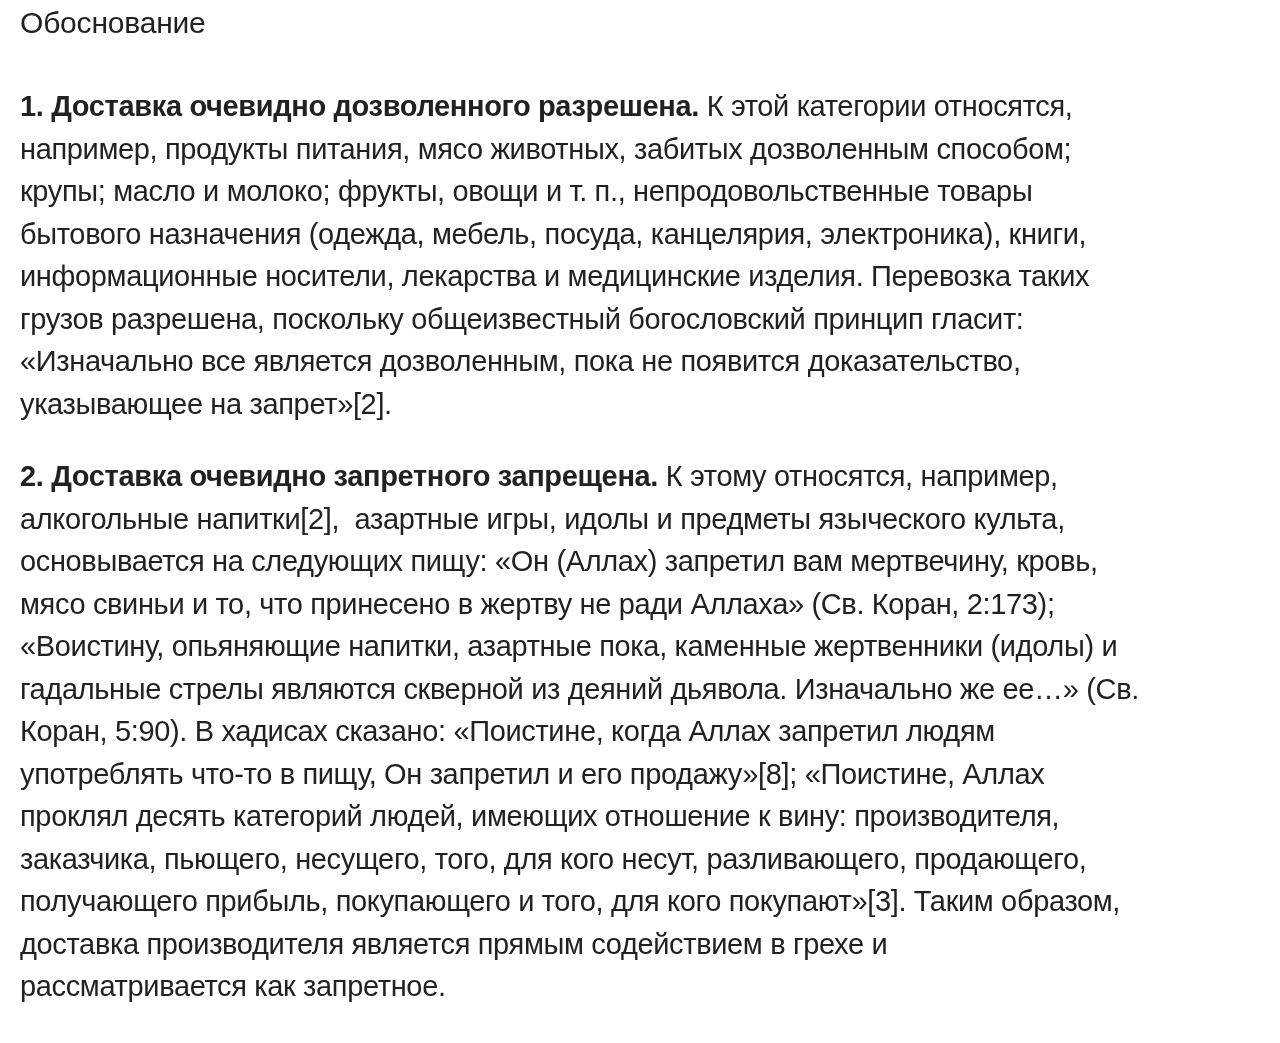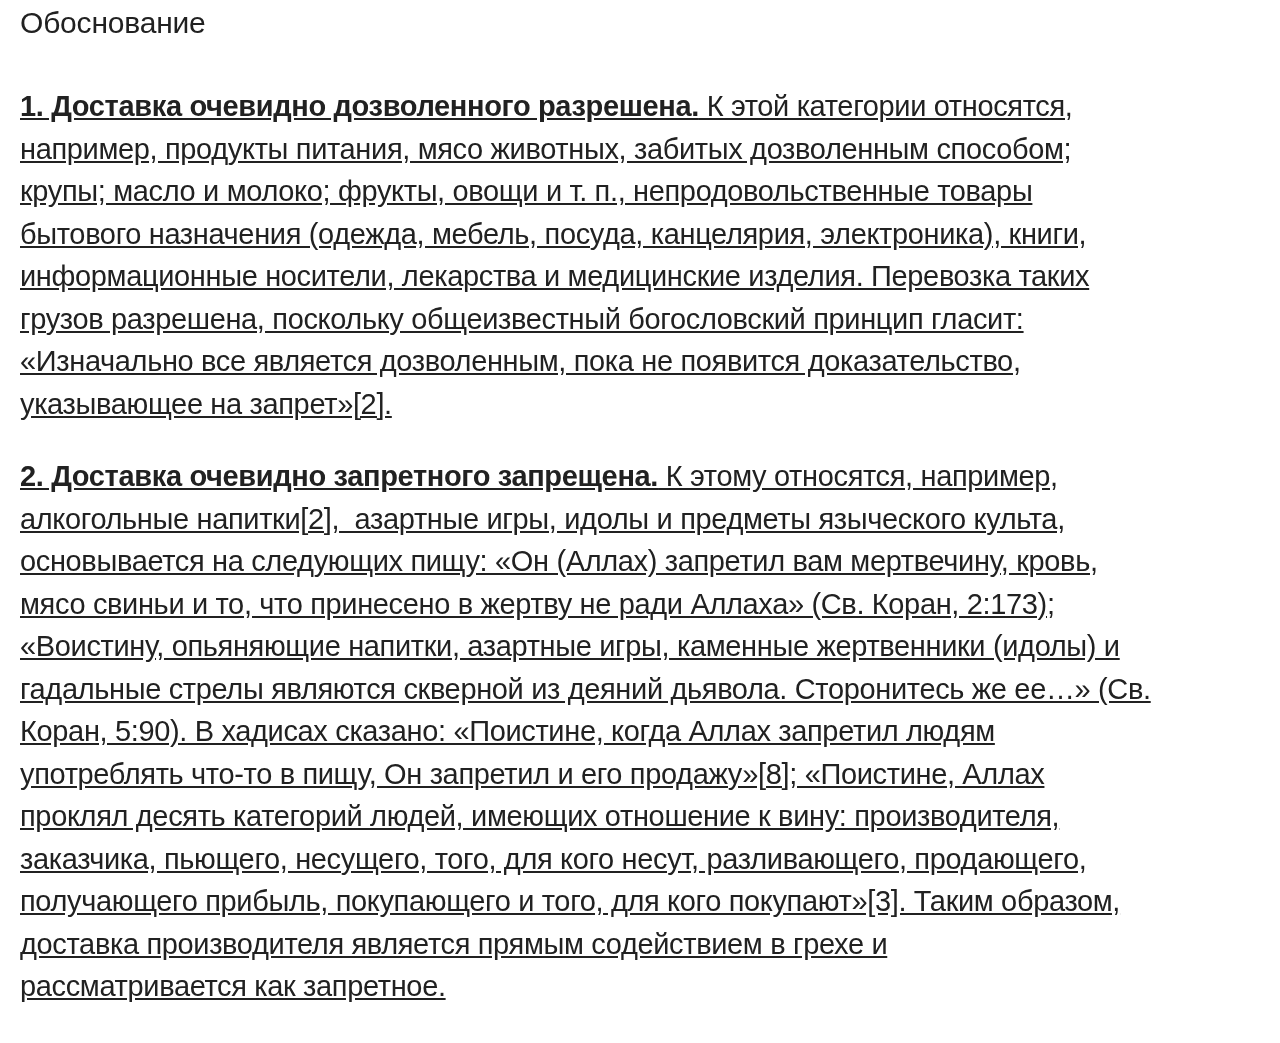--- a/index.html
+++ b/index.html
@@ -27,21 +27,20 @@
   }
   .para {
     margin: 0 0 30px 0;
   }
   .line {
     font-size: 29px;
     line-height: 42.5px;
     letter-spacing: -0.35px;
     white-space: pre;
     font-weight: 400;
-    text-decoration: underline;
   }
   .lead-bold {
     font-weight: 700;
   }
 </style>
 </head>
 <body>
 
 <div class="doc">
   <div class="heading">Обоснование</div>
@@ -54,22 +53,22 @@
         <div class="line">информационные носители, лекарства и медицинские изделия. Перевозка таких</div>
         <div class="line">грузов разрешена, поскольку общеизвестный богословский принцип гласит:</div>
         <div class="line">«Изначально все является дозволенным, пока не появится доказательство,</div>
         <div class="line">указывающее на запрет»[2].</div>
       </div>
       <div class="para">
         <div class="line"><span class="lead-bold">2. Доставка очевидно запретного запрещена.</span> К этому относятся, например,</div>
         <div class="line">алкогольные напитки[2],  азартные игры, идолы и предметы языческого культа,</div>
         <div class="line">основывается на следующих пищу: «Он (Аллах) запретил вам мертвечину, кровь,</div>
         <div class="line">мясо свиньи и то, что принесено в жертву не ради Аллаха» (Св. Коран, 2:173);</div>
-        <div class="line">«Воистину, опьяняющие напитки, азартные игры, каменные жертвенники (идолы) и</div>
-        <div class="line">гадальные стрелы являются скверной из деяний дьявола. Сторонитесь же ее…» (Св.</div>
+        <div class="line">«Воистину, опьяняющие напитки, азартные пока, каменные жертвенники (идолы) и</div>
+        <div class="line">гадальные стрелы являются скверной из деяний дьявола. Изначально же ее…» (Св.</div>
         <div class="line">Коран, 5:90). В хадисах сказано: «Поистине, когда Аллах запретил людям</div>
         <div class="line">употреблять что-то в пищу, Он запретил и его продажу»[8]; «Поистине, Аллах</div>
         <div class="line">проклял десять категорий людей, имеющих отношение к вину: производителя,</div>
         <div class="line">заказчика, пьющего, несущего, того, для кого несут, разливающего, продающего,</div>
         <div class="line">получающего прибыль, покупающего и того, для кого покупают»[3]. Таким образом,</div>
         <div class="line">доставка производителя является прямым содействием в грехе и</div>
         <div class="line">рассматривается как запретное.</div>
       </div>
     </div>
 </div>

